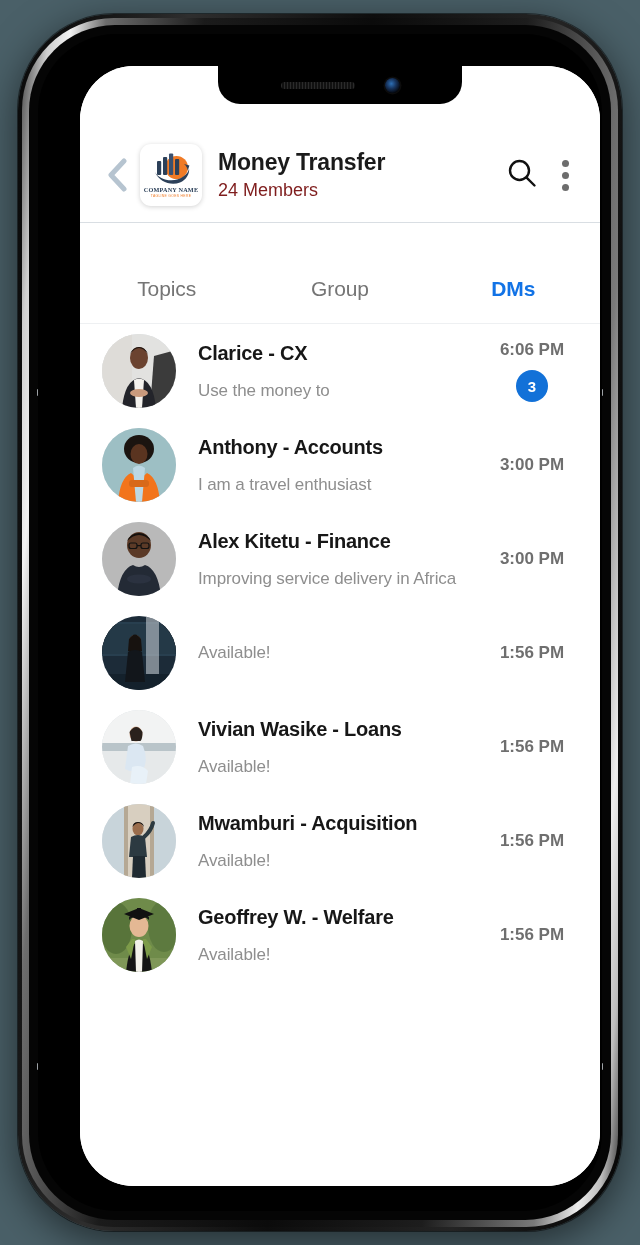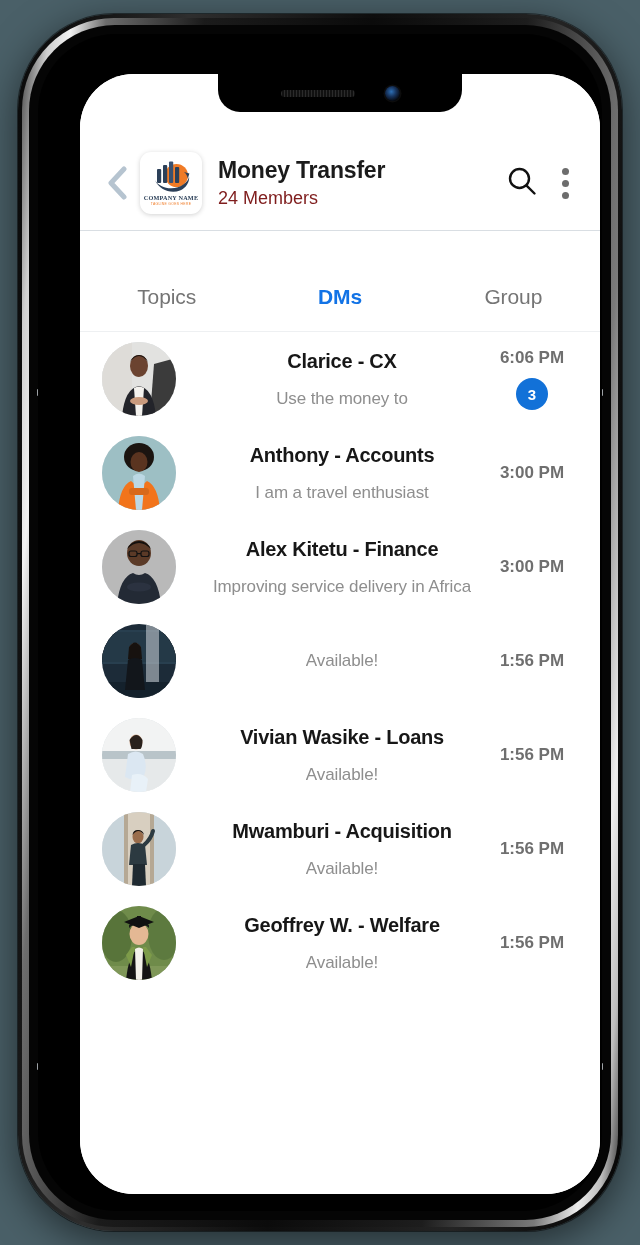--- a/index.html
+++ b/index.html
@@ -67,21 +67,21 @@
     position: absolute;
     width: 13px; height: 7px;
     background: #9da2a6;
     border-radius: 1px;
   }
 
   
   #screen {
     position: absolute;
     left: 42px;
-    top: 40px;
+    top: 32px;
     width: 520px;
     height: 1120px;
     background: #ffffff;
     border-radius: 54px;
     overflow: hidden;
     display: flex;
     flex-direction: column;
   }
 
   
@@ -231,21 +231,20 @@
   .avatar svg { display: block; width: 100%; height: 100%; }
 
   .chat-main {
     flex: 1 1 auto;
     min-width: 0;
     margin-left: 22px;
     display: flex;
     flex-direction: column;
     justify-content: center;
     gap: 16px;
-    align-items: center;
   }
   .chat-name {
     font-size: 20px;
     font-weight: 700;
     color: #171717;
     letter-spacing: -.25px;
     white-space: nowrap;
     overflow: hidden;
     text-overflow: ellipsis;
   }
@@ -357,22 +356,22 @@
                 <i class="kebab-dot"></i>
                   <i class="kebab-dot"></i>
                   <i class="kebab-dot"></i>
               </span>
             </div>
           </div>
         </div>
 
         <div id="tab-bar">
           <div class="tab-item">Topics</div>
+          <div class="tab-item">Group</div>
           <div class="tab-item active">DMs</div>
-          <div class="tab-item">Group</div>
         </div>
 
         <div id="chat-list">
 
           <div class="chat-row">
             <div class="avatar">
               <svg viewBox="0 0 74 74">
                 <rect width="74" height="74" fill="#e2e2e0"></rect>
                 <rect x="0" y="0" width="30" height="74" fill="#dedcd8"></rect>
                 <path d="M52 22 L74 16 L74 74 L48 74 Z" fill="#3b3b3b"></path>

